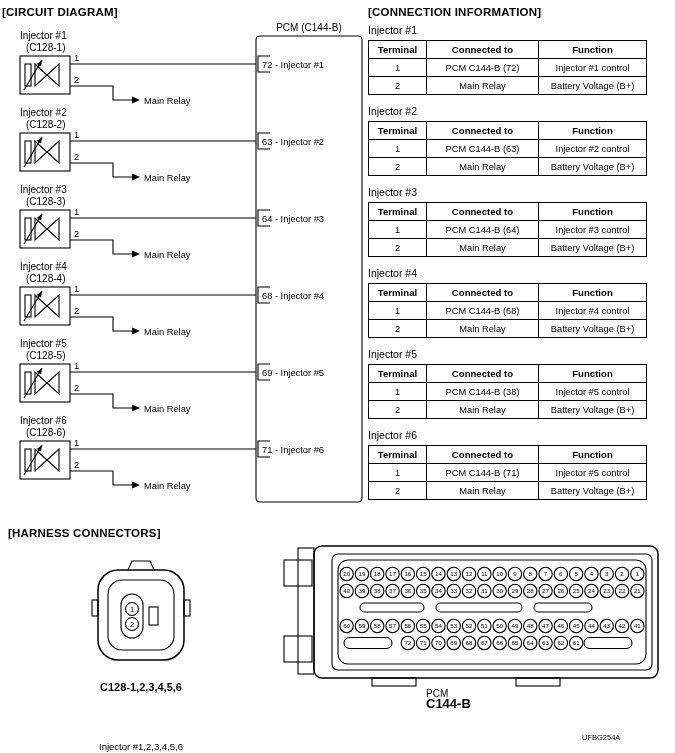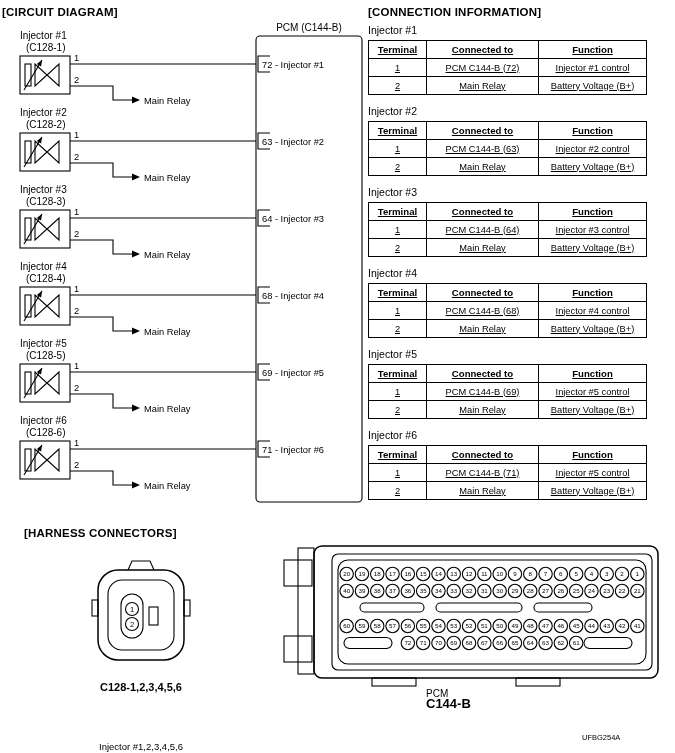--- a/index.html
+++ b/index.html
@@ -5,21 +5,21 @@
   * { margin:0; padding:0; box-sizing:border-box; }
   html,body { background:#fff; }
   body {
     position:relative; width:675px; height:753px;
     color:#000; font-family:"Liberation Sans", sans-serif;
     overflow:hidden;
   }
   .hdr { position:absolute; font-weight:bold; font-size:11.5px; letter-spacing:0.2px; }
   #h-circuit { left:2px; top:6px; }
   #h-conn    { left:368px; top:6px; }
-  #h-harness { left:8px;  top:527px;margin-left:16px; }
+  #h-harness { left:8px;  top:527px; }
 
   
   svg { position:absolute; overflow:visible; }
   .ln  { fill:none; stroke:#000; stroke-width:1.1; }
   .lnw { fill:#fff; stroke:#000; stroke-width:1.1; }
   .lw  { stroke-width:1.5; }
   .fillb { fill:#000; stroke:none; }
   svg text { fill:#000; font-family:"Liberation Sans", sans-serif; }
   .t10 { font-size:10px; }
   .t9  { font-size:9.3px; }
@@ -27,21 +27,21 @@
   .pinbig  { font-size:7.5px; }
 
   #circuit-svg { left:8px; top:20px; width:355px; height:500px; }
   #c128-svg    { left:86px; top:556px; width:110px; height:112px; }
   #c144-svg    { left:276px; top:540px; width:396px; height:152px; }
 
   
   #conn-tables { position:absolute; left:368px; top:24px; width:278px; }
   .section { height:81px; }
   .sec-title { font-size:10.5px; height:16px; }
-  table { border-collapse:collapse; width:278px; table-layout:fixed;text-decoration:underline; }
+  table { border-collapse:collapse; width:278px; table-layout:fixed; }
   th,td { border:1px solid #000; font-size:9.3px; text-align:center;
           padding:2px 1px; height:18px; white-space:nowrap; overflow:hidden; }
   th { font-weight:bold; font-size:9.6px; }
   col.c1 { width:58px; } col.c2 { width:112px; } col.c3 { width:108px; }
 
   
   #c128-label { position:absolute; left:56px; top:681px; width:170px; text-align:center; font-weight:bold; font-size:11px; }
   #c128-sub   { position:absolute; left:46px; top:705px; width:190px; text-align:center; font-size:9.5px;margin-top:36px; }
   #c144-label { position:absolute; left:426px; top:696px; width:120px; text-align:left; font-weight:bold; font-size:13px; }
   #c144-sub   { position:absolute; left:426px; top:688px; width:120px; text-align:left; font-size:10px; }
@@ -319,21 +319,21 @@
       <thead>
           <tr>
         <th>Terminal</th>
         <th>Connected to</th>
         <th>Function</th>
       </tr>
         </thead>
       <tbody>
         <tr>
           <td>1</td>
-          <td>PCM C144-B (69)</td>
+          <td>PCM C144-B (38)</td>
           <td>Injector #5 control</td>
         </tr>
         <tr>
           <td>2</td>
           <td>Main Relay</td>
           <td>Battery Voltage (B+)</td>
         </tr>
       </tbody>
     </table>
   </div>

